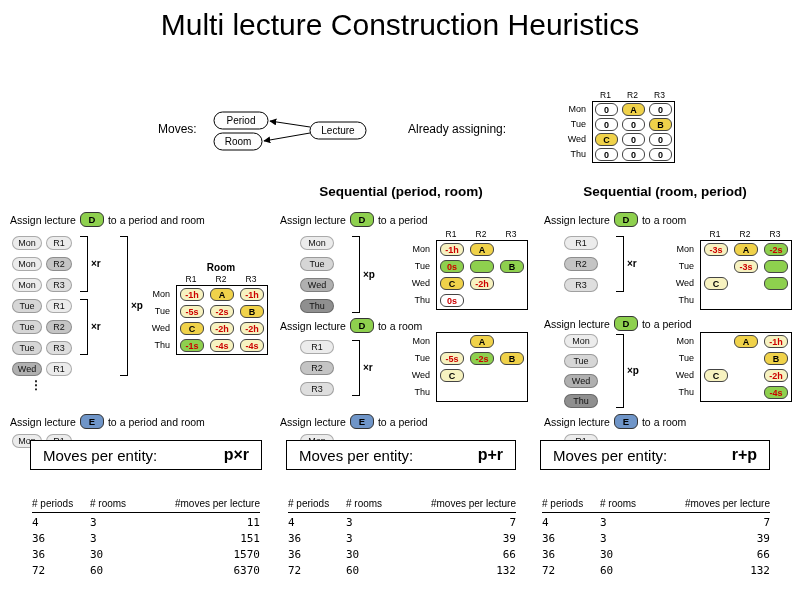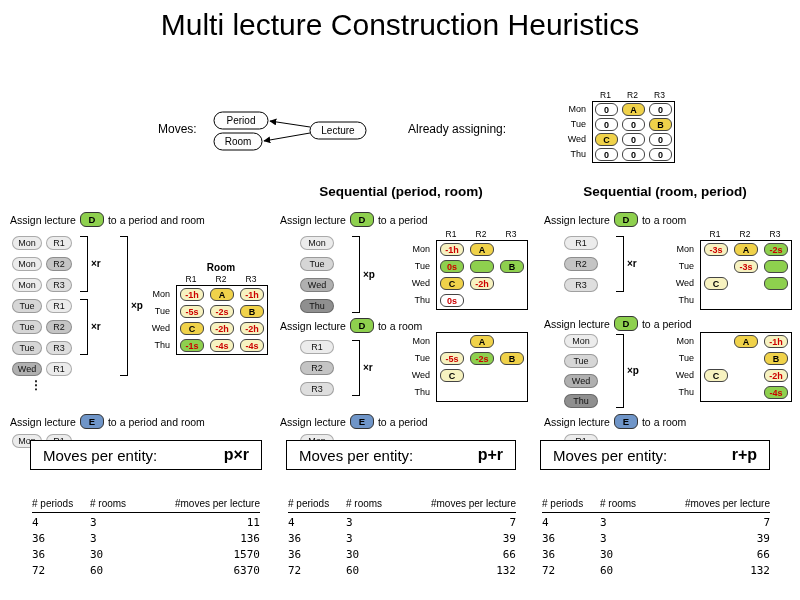--- a/index.html
+++ b/index.html
@@ -419,21 +419,21 @@
     </div>
     <div id="stats0-rows">
         <div class="srow">
           <div class="sc-p">4</div>
           <div class="sc-r">3</div>
           <div class="sc-m">11</div>
         </div>
         <div class="srow">
           <div class="sc-p">36</div>
           <div class="sc-r">3</div>
-          <div class="sc-m">136</div>
+          <div class="sc-m">151</div>
         </div>
         <div class="srow">
           <div class="sc-p">36</div>
           <div class="sc-r">30</div>
           <div class="sc-m">1570</div>
         </div>
         <div class="srow">
           <div class="sc-p">72</div>
           <div class="sc-r">60</div>
           <div class="sc-m">6370</div>

